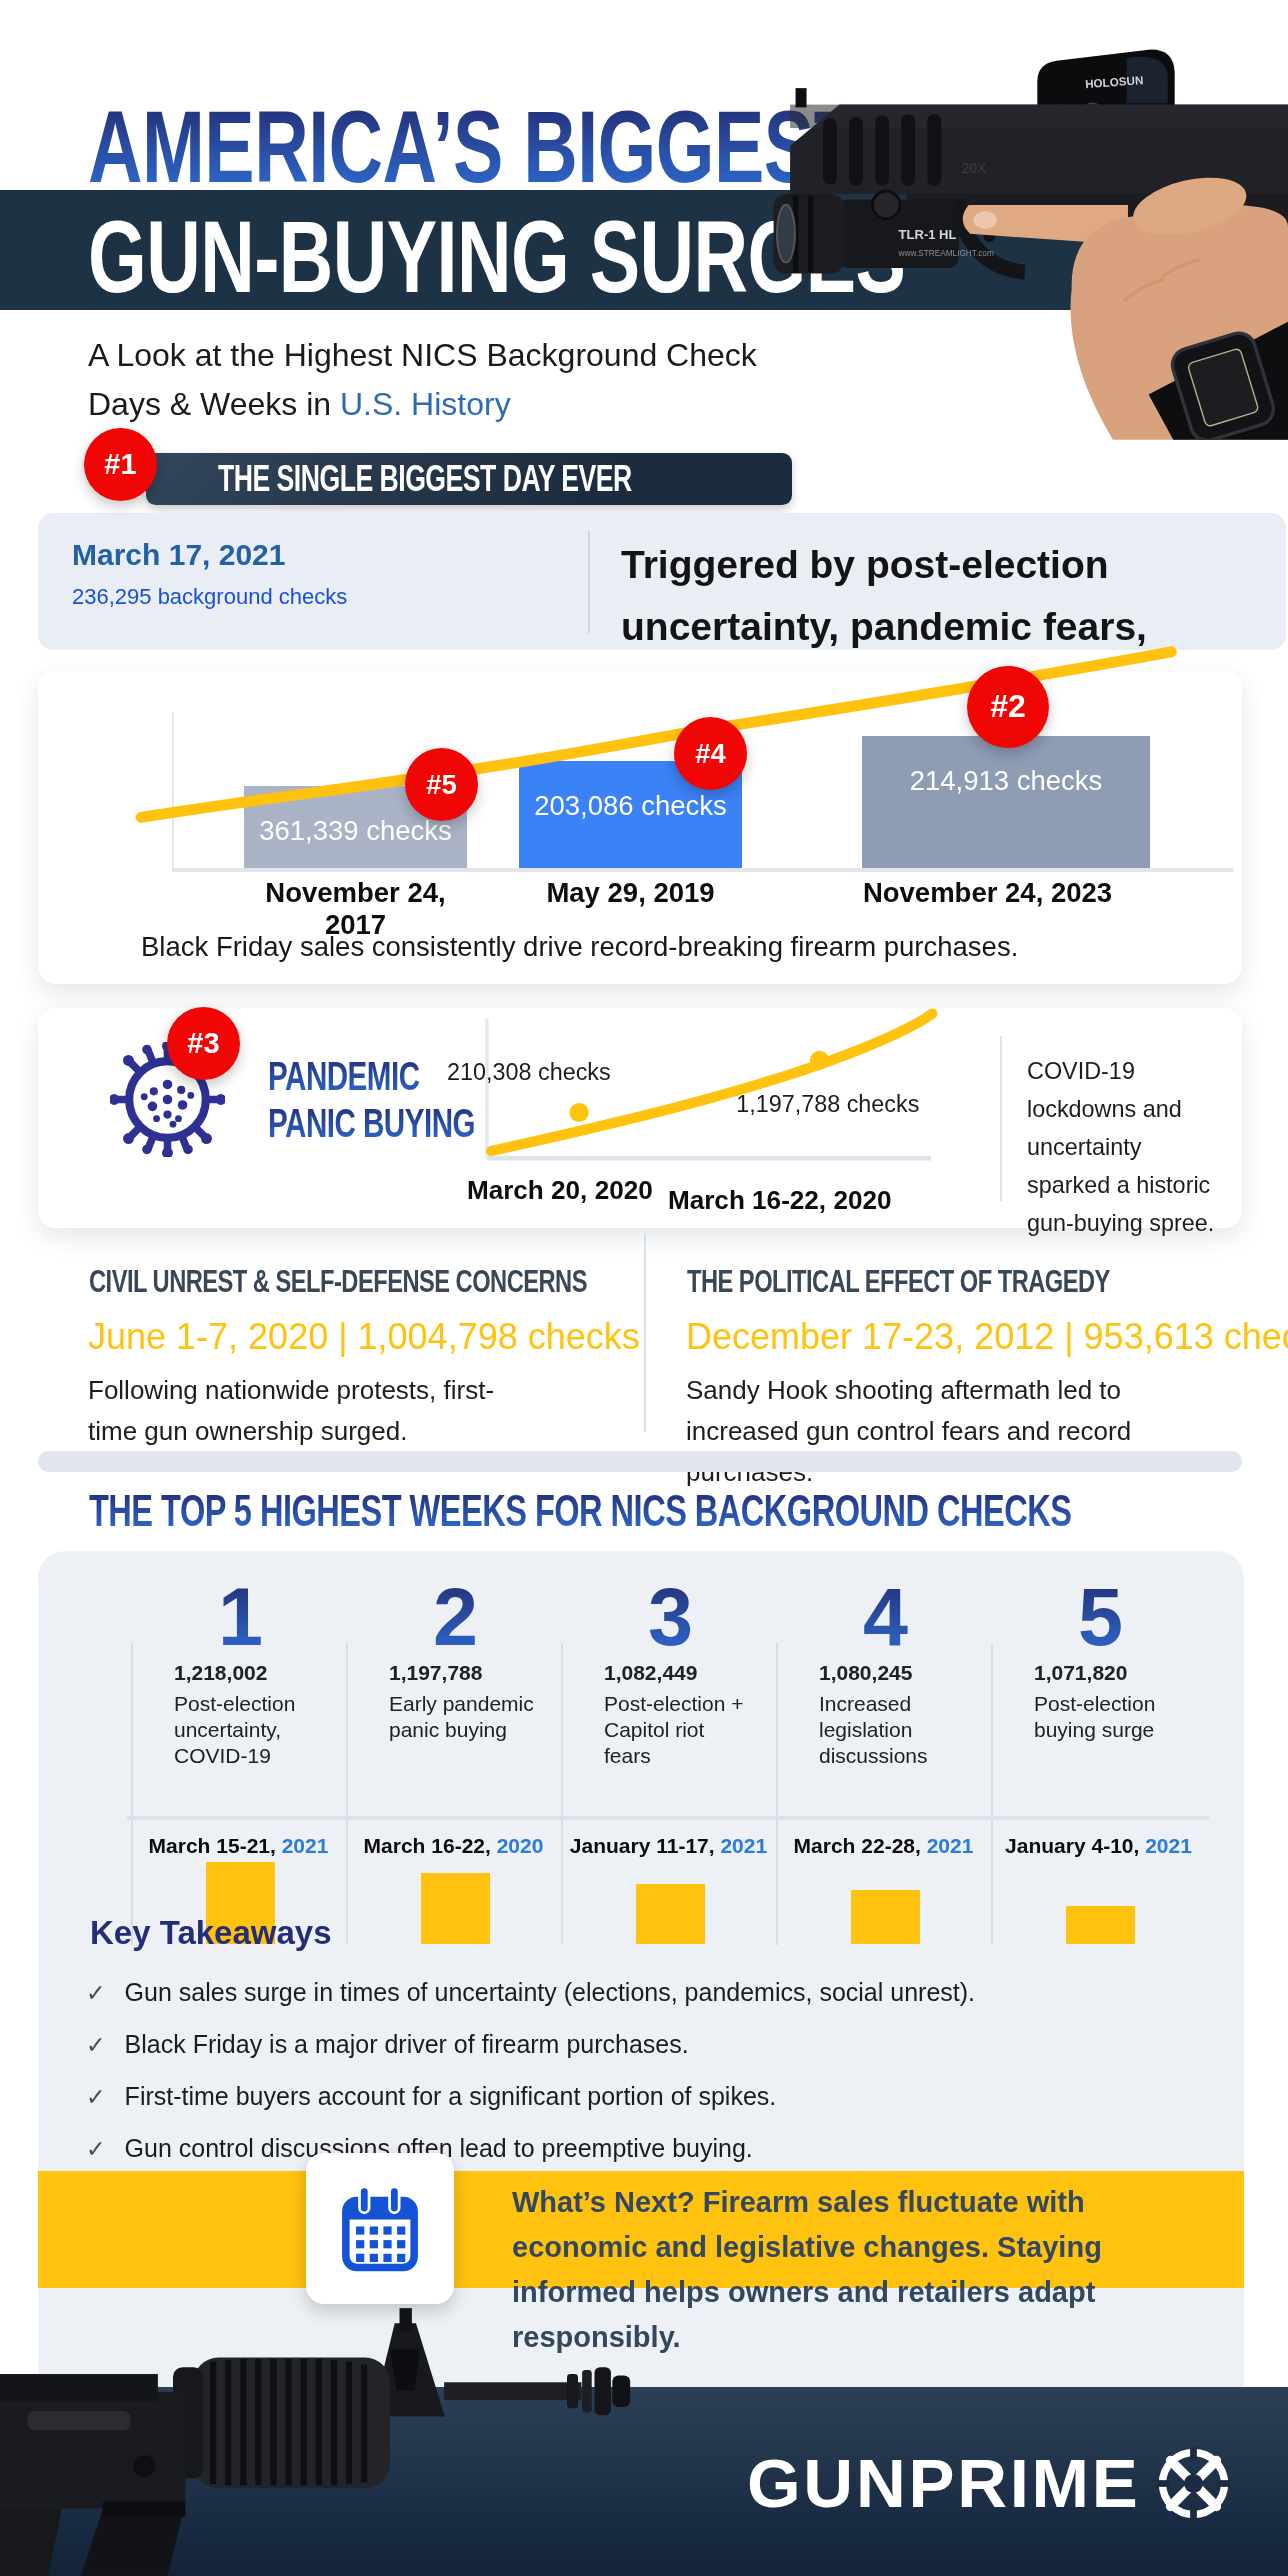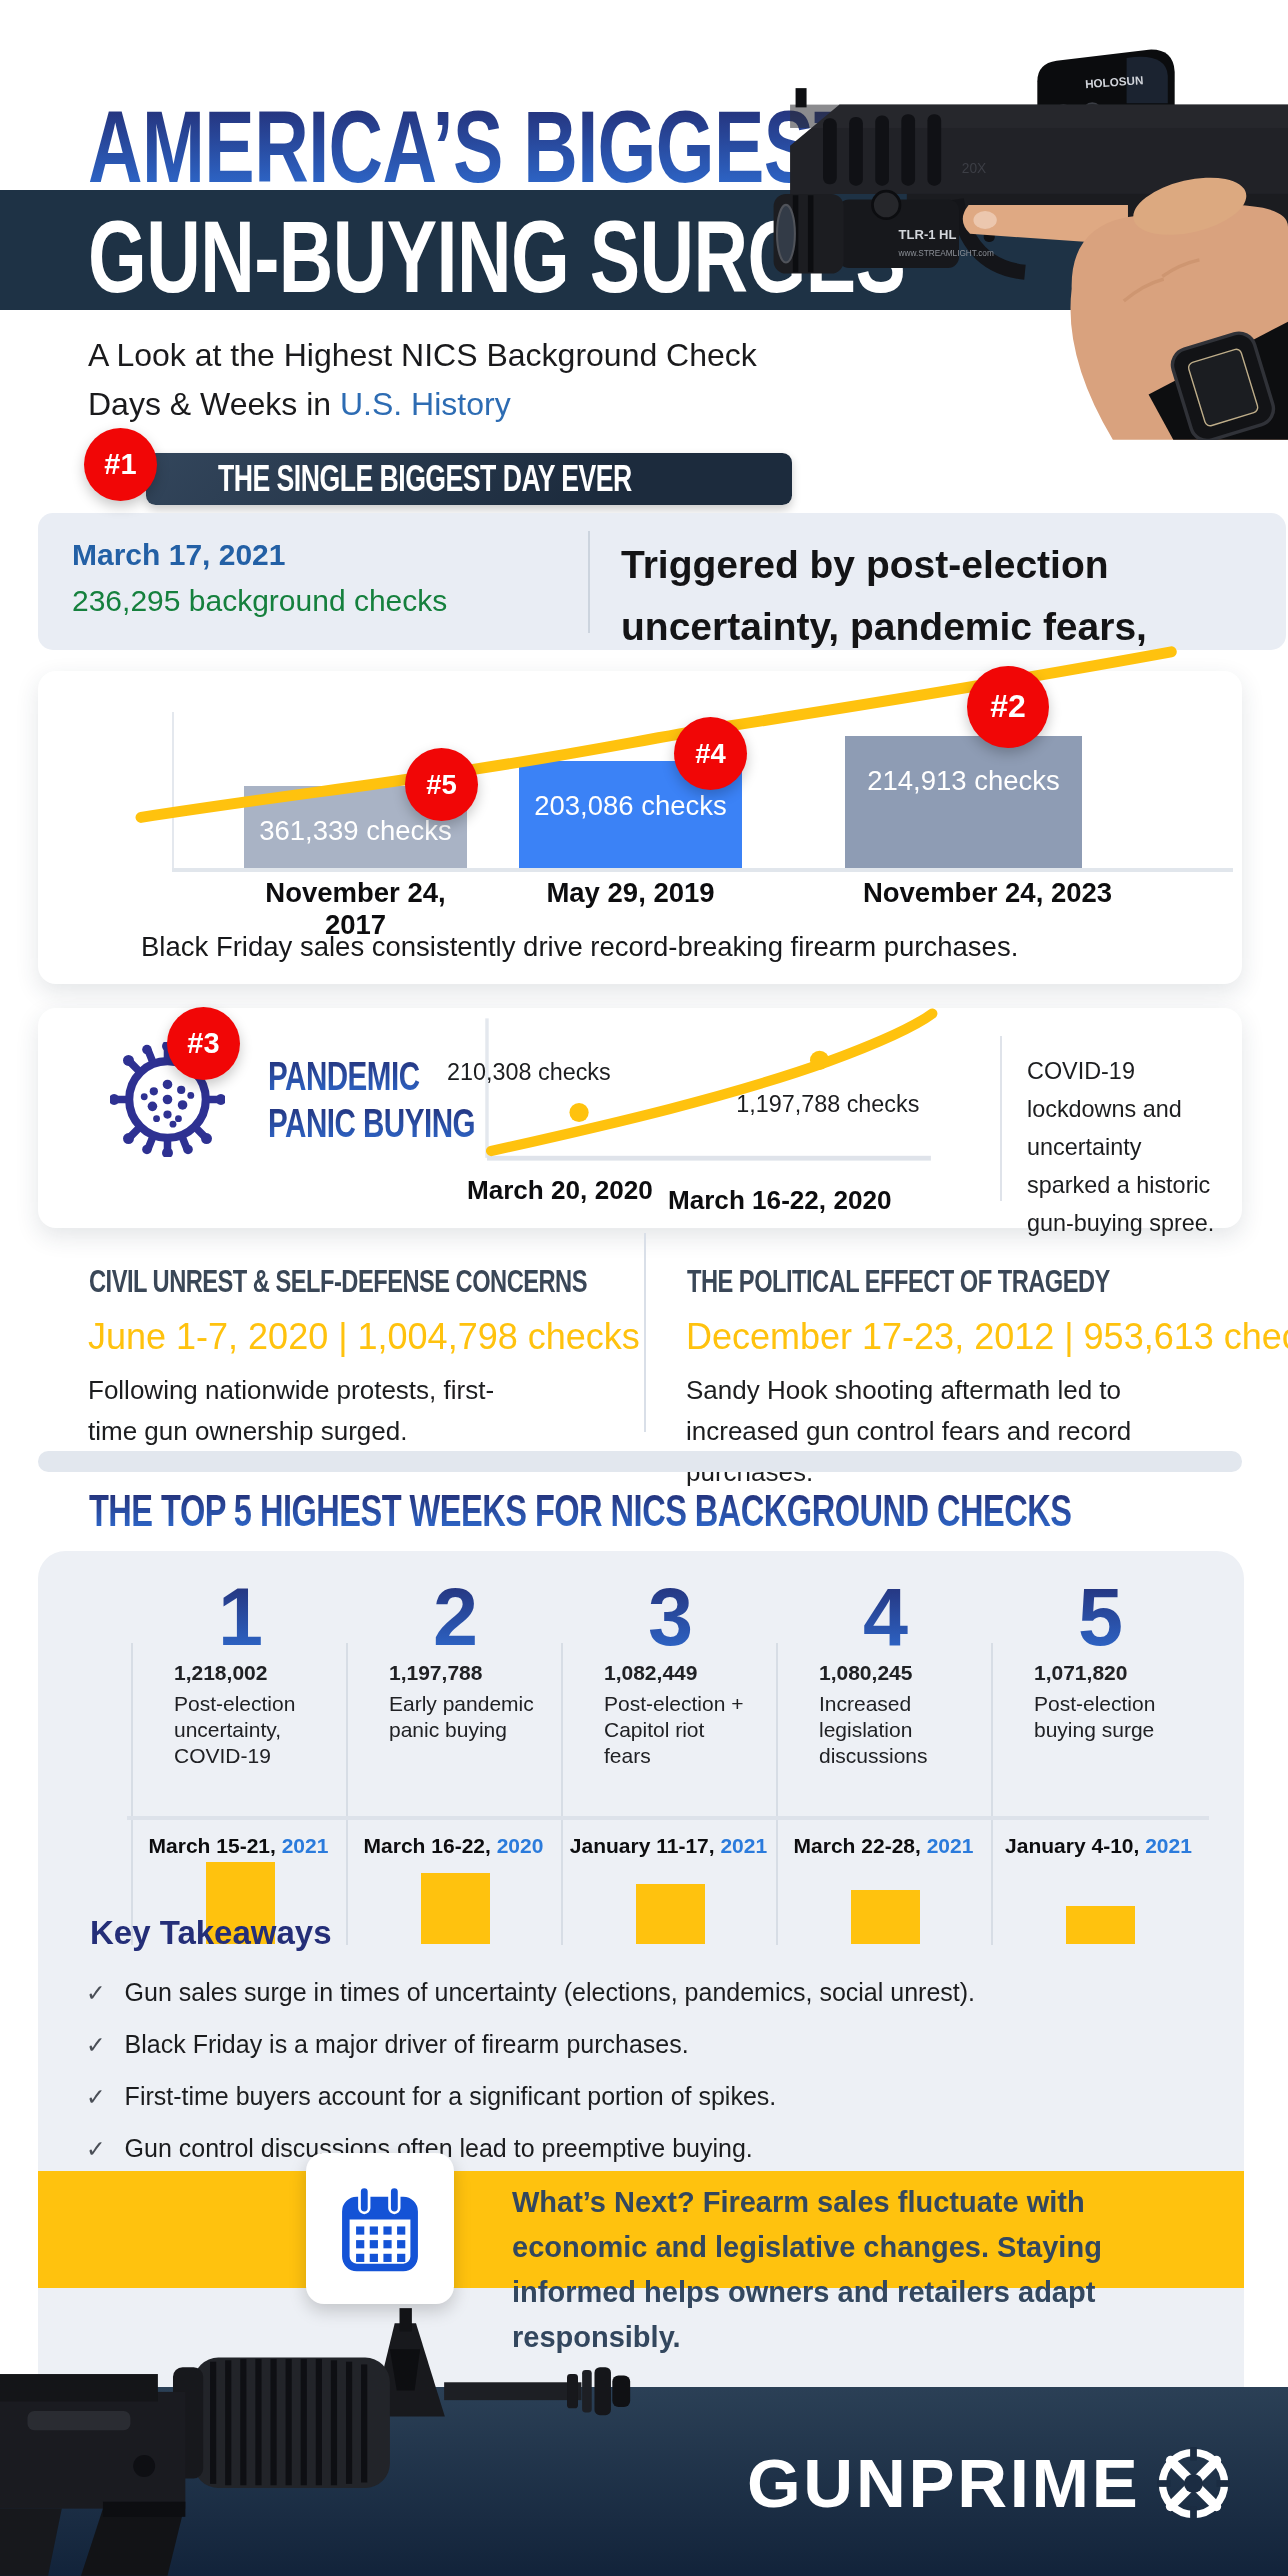--- a/index.html
+++ b/index.html
@@ -128,36 +128,36 @@
   </div>
 
   <div class="abs badge" style="left:84px;top:428px;width:73px;height:73px;font-size:29px;z-index:3;">
       <span>#1</span>
     </div>
   <div class="abs sec1-bar">
     <span class="t cond">THE SINGLE BIGGEST DAY EVER</span>
   </div>
   <div class="abs card1">
     <div class="abs" style="left:34px;top:25px;font-size:30px;font-weight:700;color:#2360a5;">March 17, 2021</div>
-    <div class="abs" style="left:34px;top:71px;font-size:30px;color:#15803d;">236,295 background checks</div>
+    <div class="abs" style="left:34px;top:71px;font-size:22px;color:#1d4ed8;">236,295 background checks</div>
     <div class="vline" style="left:550px;top:18px;height:102px;"></div>
     <div class="abs" style="left:583px;top:20.6px;width:605px;font-size:39px;line-height:1.6;color:#141416;font-weight:bold;">Triggered by post-election uncertainty, pandemic fears, and potential gun control discussions.</div>
   </div>
 
   <div class="abs card bfcard">
     <div class="vline" style="left:134px;top:41px;height:158px;background:#e4e8ee;"></div>
     <div class="abs" style="left:134px;top:197px;width:1061px;height:4.1px;background:#e1e6ec;"></div>
 
     <div class="bar" style="left:206px;top:115px;width:223px;height:82px;background:#a9b3c5;">
       <span class="lbl">361,339  checks</span>
       </div>
     <div class="bar" style="left:481px;top:90px;width:223px;height:107px;background:#3b82f6;">
       <span class="lbl">203,086 checks</span>
       </div>
-    <div class="bar" style="left:807px;top:65px;width:237px;height:132px;background:#8e9cb4;">
+    <div class="bar" style="left:824px;top:65px;width:288px;height:132px;background:#8e9cb4;">
       <span class="lbl">214,913 checks</span>
       </div>
 
     <svg class="abs" style="left:0;top:-31px;" width="1204" height="227" viewBox="0 -45 1753 330">
       <path d="M150,213 C350,182 480,168 580,151 C760,126 880,100 980,84 C1180,53 1420,14 1650,-28" stroke="#ffc20e" stroke-width="16" fill="none" stroke-linecap="round"></path>
     </svg>
 
     <div class="badge" style="position:absolute;left:367px;top:77px;width:73px;height:73px;font-size:27.5px;">
         <span>#5</span>
       </div>

